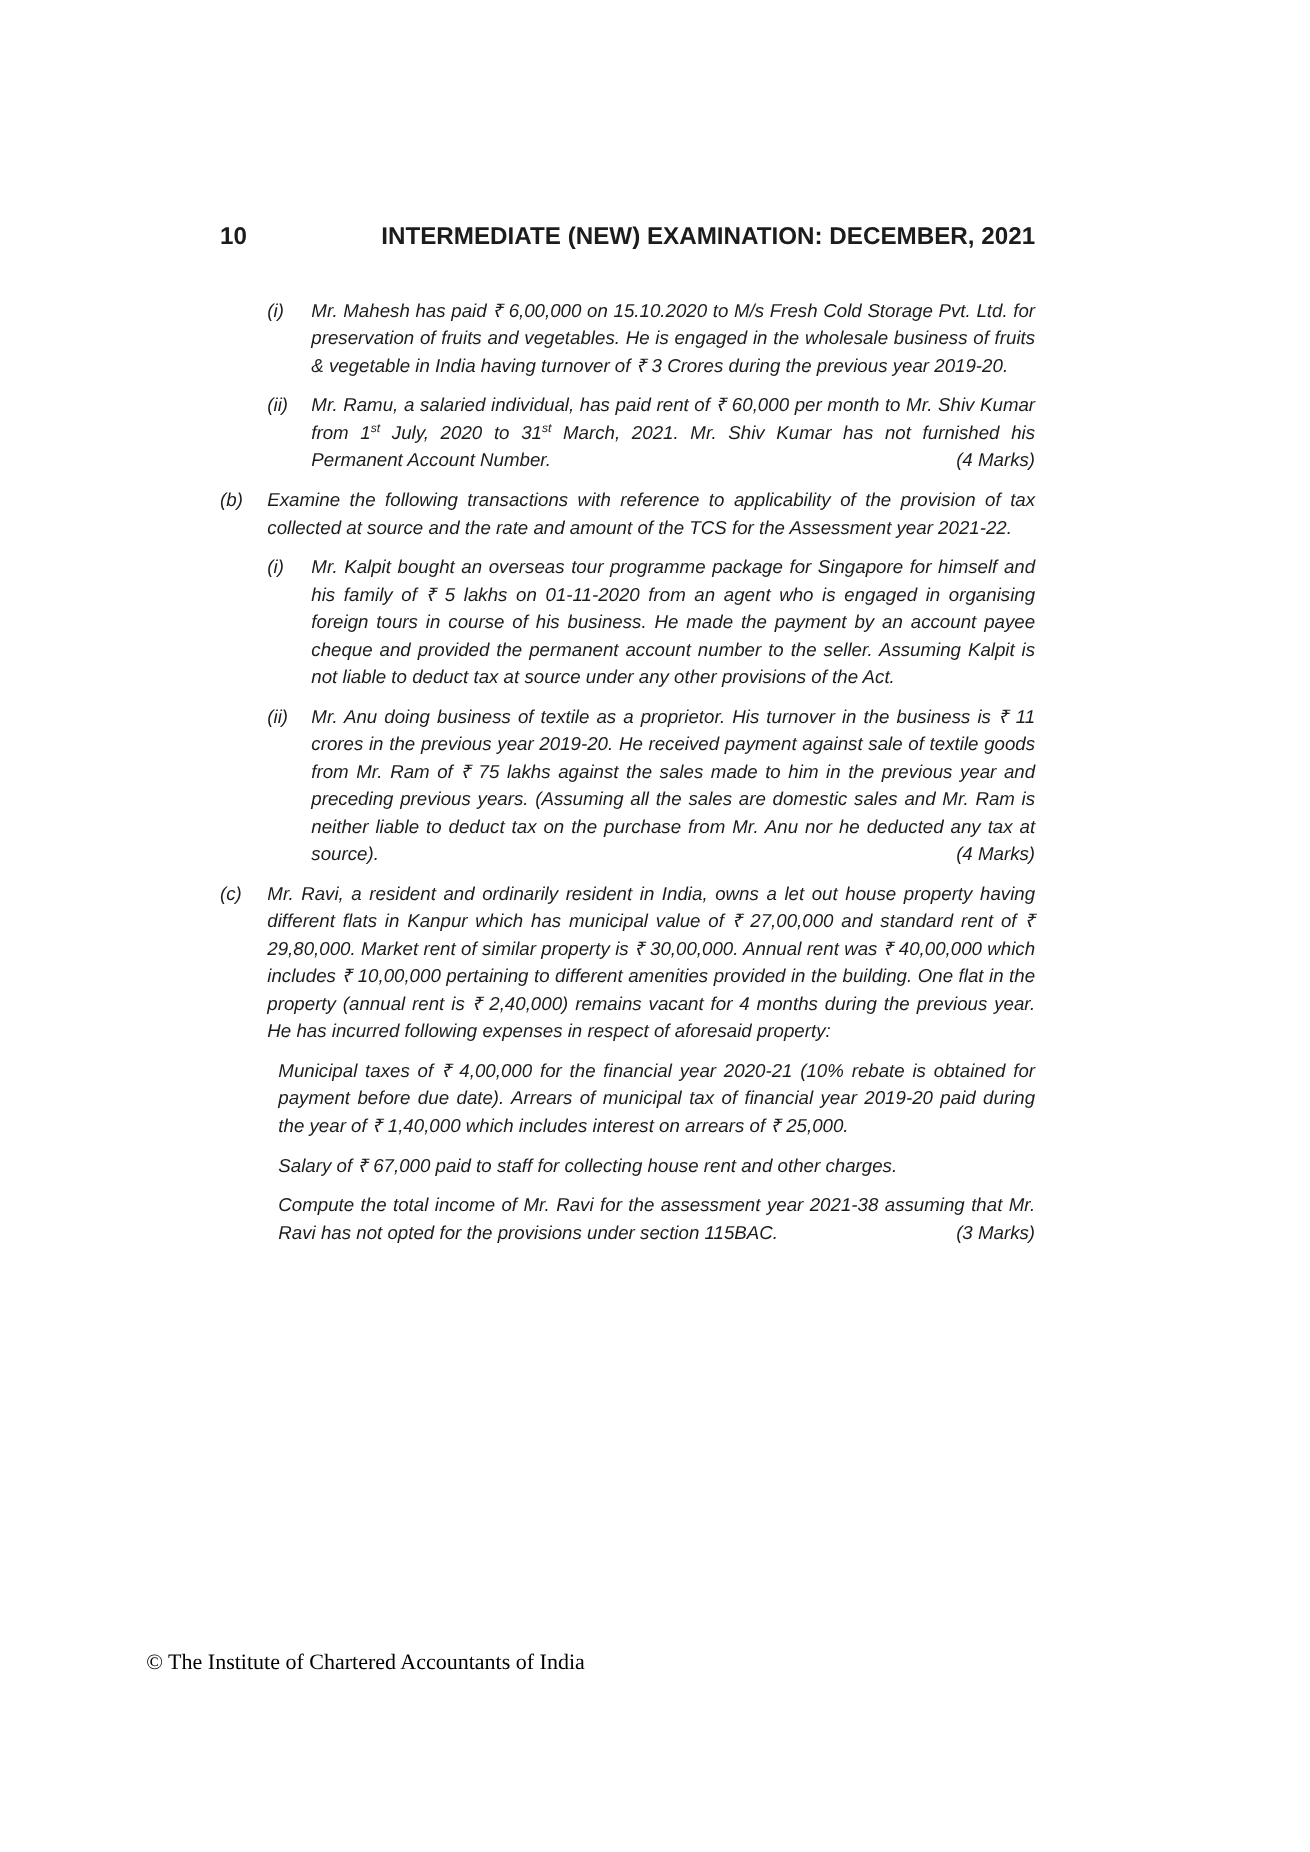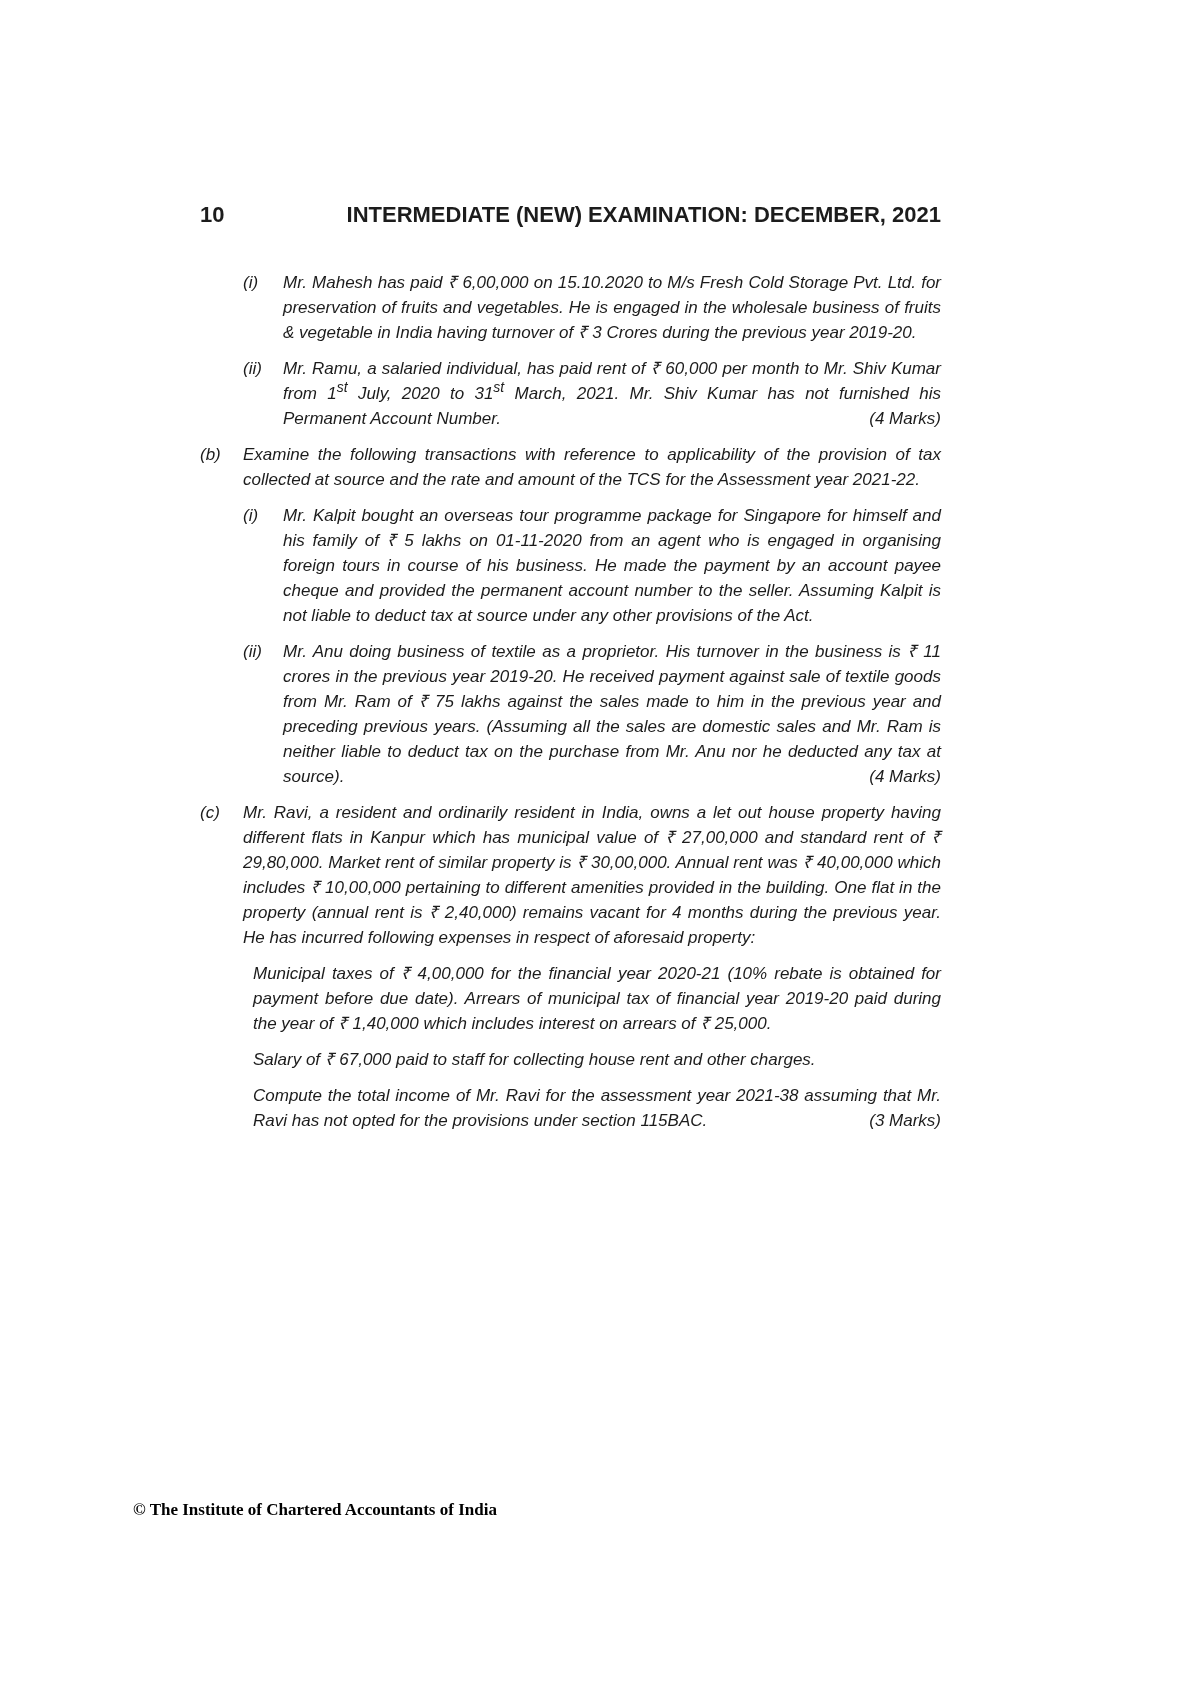--- a/index.html
+++ b/index.html
@@ -43,28 +43,28 @@
   .item.roman { padding-left: 83px; }
   .item.roman > .marker { position: absolute; left: 43px; top: 0; }
   .item.letter { padding-left: 43px; }
   .item.letter > .marker { position: absolute; left: 0; top: 0; }
   .para { margin-left: 53px; margin-bottom: 11px; }
   .marks {
     text-align: right;
     font-weight: normal;
     margin-top: -25px;
   }
-  sup { font-size: 14px; line-height: 0; }
+  sup { font-size: 11px; line-height: 0; }
   .footer {
     position: absolute;
     left: 133px;
     top: 1500px;
     font-family: "Liberation Serif", serif;
-    font-weight: bold;
-    font-size: 17px;
+    font-weight: normal;
+    font-size: 20px;
     color: #000000;
   }
 </style>
 </head>
 <body>
 
 <div class="page-header">
   <span class="page-num">10</span>
   <span class="header-title">INTERMEDIATE (NEW) EXAMINATION: DECEMBER, 2021</span>
 </div>

